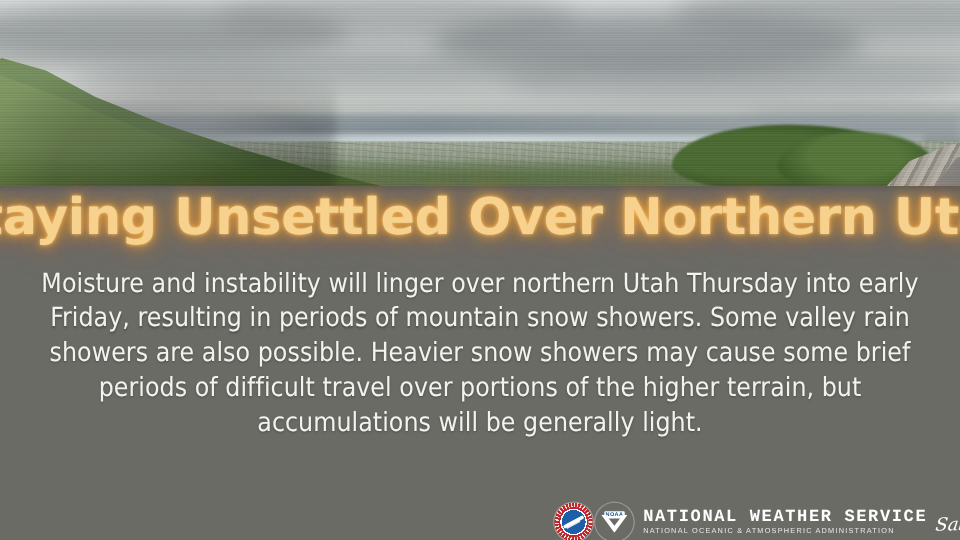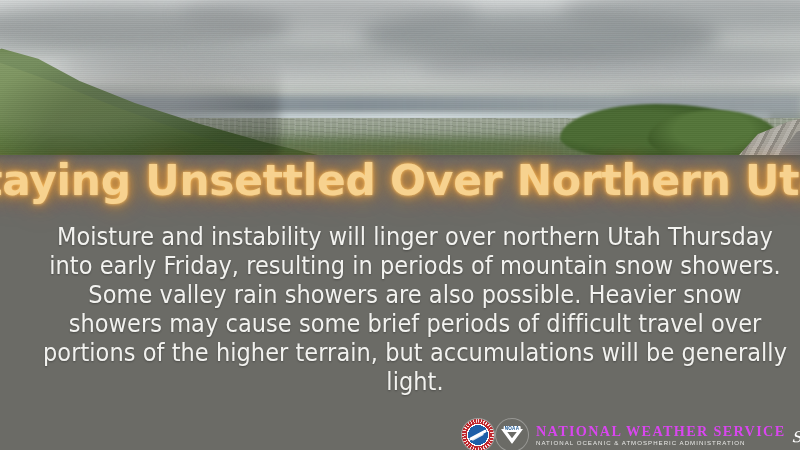--- a/index.html
+++ b/index.html
@@ -152,25 +152,25 @@
       0 0 18px rgba(238,140,30,.55),
       0 0 30px rgba(226,120,20,.35);
     transform: scaleX(1.12);
     transform-origin: center top;
     white-space: nowrap;
   }
 
   
   .body-copy {
     position: absolute;
-    left: 41px; top: 222px;
+    left: 26px; top: 222px;
     width: 748px;
     text-align: center;
     font-family: "Liberation Sans Narrow", "DejaVu Sans Condensed", "Liberation Sans", sans-serif;
-    font-size: 25px;
+    font-size: 22px;
     line-height: 29px;
     color: #f2f2ef;
     text-shadow: 0 1px 2px rgba(0,0,0,.30);
     letter-spacing: .05px;
   }
   .body-copy p { margin: 0; }
   .body-copy p + p { margin-top: 29px; }
 
   
   .footer {
@@ -248,26 +248,26 @@
     line-height: 6px;
   }
 
   .lockup-text {
     margin-left: 8px;
     display: flex;
     flex-direction: column;
     justify-content: center;
   }
   .nws-line1 {
-    font-family: Liberation Serif, serif;
+    font-family: Liberation Mono, monospace;
     font-weight: 700;
     font-size: 14.2px;
     line-height: 15px;
     letter-spacing: 1.35px;
-    color: #d946ef;
+    color: #ffffff;
     white-space: nowrap;
   }
   .nws-line2 {
     font-family: "Liberation Sans", sans-serif;
     font-weight: 400;
     font-size: 6.1px;
     line-height: 8px;
     letter-spacing: 1.02px;
     color: #e8e8e6;
     white-space: nowrap;

